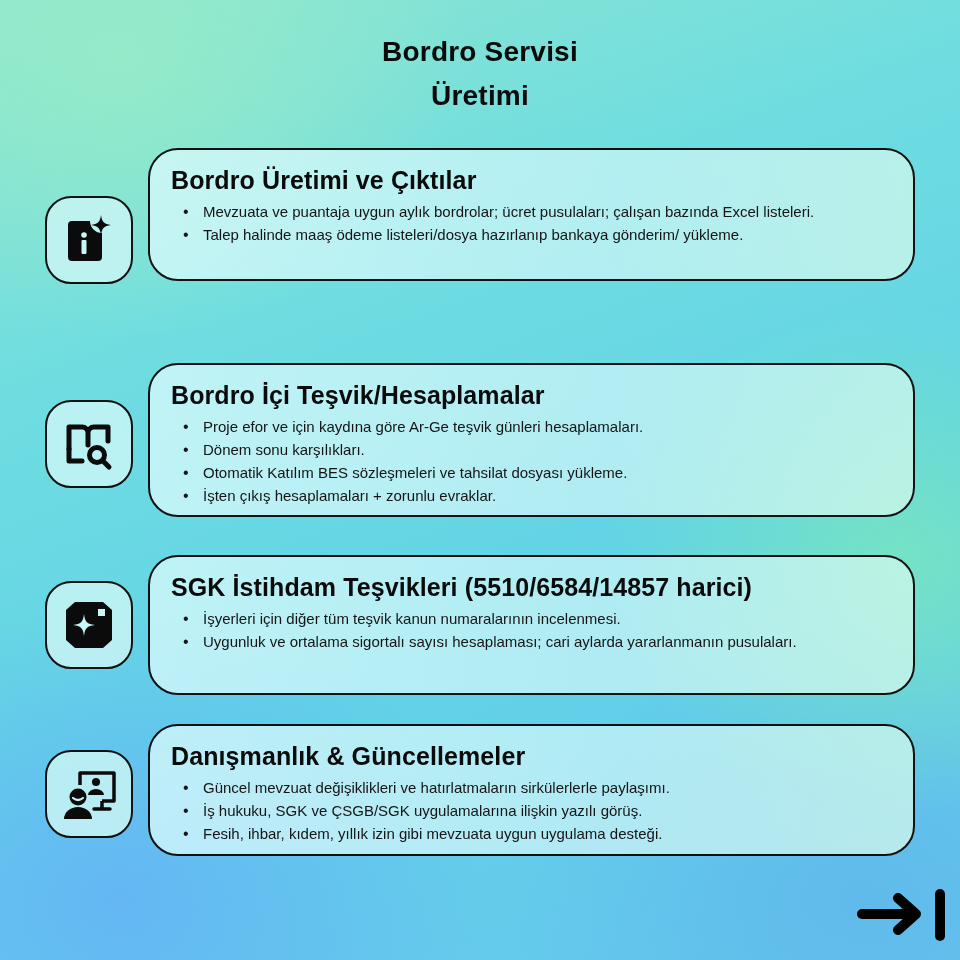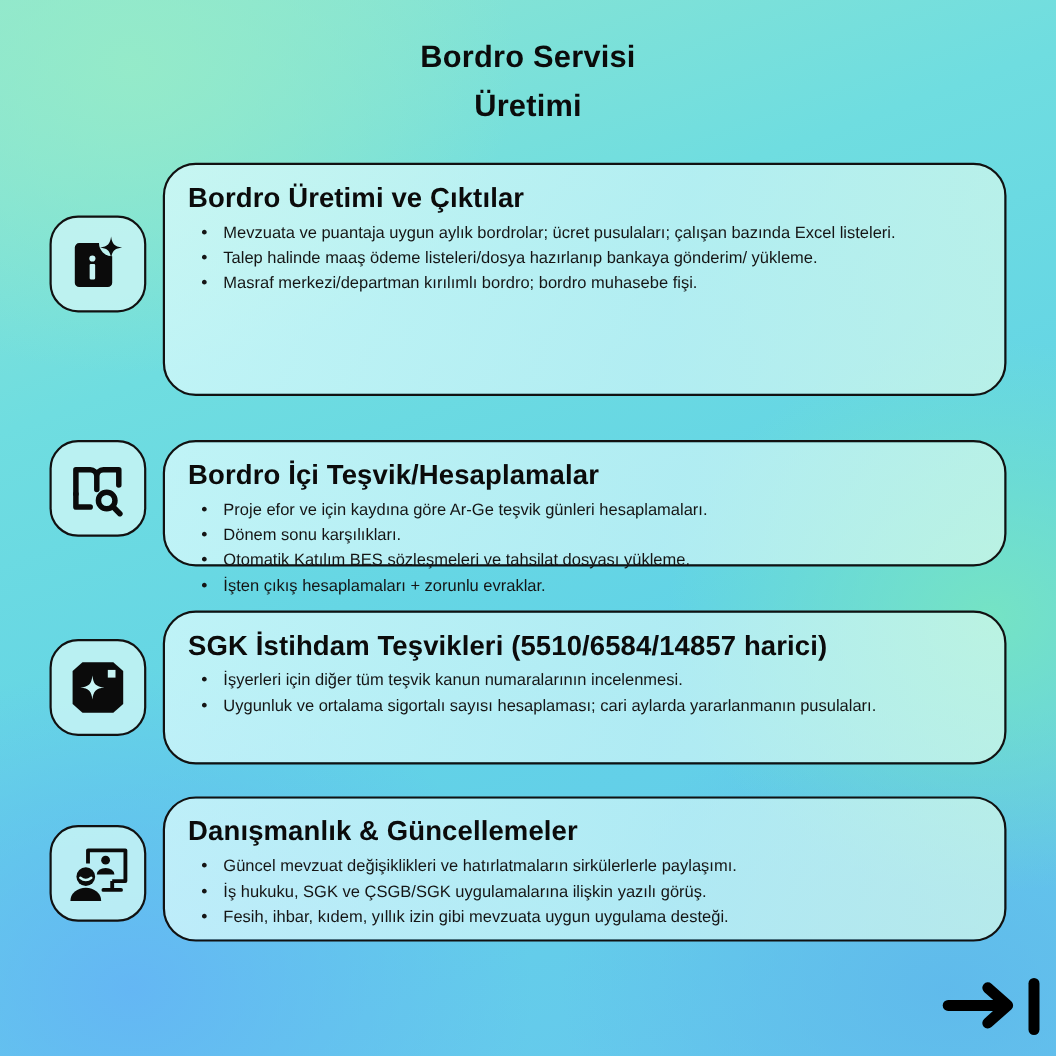--- a/index.html
+++ b/index.html
@@ -87,40 +87,39 @@
 
 <div class="row" style="top:148px;">
   <div class="icon-tile" style="top:48px;">
     <svg viewBox="0 0 58 58">
       <path d="M8 14 a4 4 0 0 1 4-4 h18 a12 12 0 0 0 12 12 v0 h0 v24 a4 4 0 0 1-4 4 H12 a4 4 0 0 1-4-4z" fill="#0b0b0b"></path>
       <circle cx="24" cy="24" r="2.8" fill="#c8f5f5"></circle>
       <rect x="21.5" y="29" width="5" height="14" rx="1" fill="#c8f5f5"></rect>
       <path d="M41 4 C42 11 44 13 51 14 C44 15 42 17 41 24 C40 17 38 15 31 14 C38 13 40 11 41 4z" fill="#0b0b0b"></path>
     </svg>
   </div>
-  <div class="card" style="top:0; height:212px;">
+  <div class="card" style="top:0; height:133px;">
     <div class="card-title">Bordro Üretimi ve Çıktılar</div>
     <ul>
       <li>Mevzuata ve puantaja uygun aylık bordrolar; ücret pusulaları; çalışan bazında Excel listeleri.</li>
       <li>Talep halinde maaş ödeme listeleri/dosya hazırlanıp bankaya gönderim/ yükleme.</li>
-      <li>Masraf merkezi/departman kırılımlı bordro; bordro muhasebe fişi.</li>
     </ul>
   </div>
 </div>
 
 <div class="row" style="top:363px;">
   <div class="icon-tile" style="top:37px;">
     <svg viewBox="0 0 58 58">
       <path d="M9 34 V12 H22 a6 6 0 0 1 6 6 V30 M28 18 a6 6 0 0 1 6-6 H48 V26" fill="none" stroke="#0b0b0b" stroke-width="5" stroke-linecap="round" stroke-linejoin="round"></path>
       <path d="M9 34 V46 H22" fill="none" stroke="#0b0b0b" stroke-width="5" stroke-linecap="round" stroke-linejoin="round"></path>
       <circle cx="37" cy="40" r="7.5" fill="none" stroke="#0b0b0b" stroke-width="5"></circle>
       <line x1="42.5" y1="45.5" x2="49" y2="52" stroke="#0b0b0b" stroke-width="5" stroke-linecap="round"></line>
     </svg>
   </div>
-  <div class="card" style="top:0; height:115px;margin-top:37px;">
+  <div class="card" style="top:0; height:154px;">
     <div class="card-title">Bordro İçi Teşvik/Hesaplamalar</div>
     <ul>
       <li>Proje efor ve için kaydına göre Ar-Ge teşvik günleri hesaplamaları.</li>
       <li>Dönem sonu karşılıkları.</li>
       <li>Otomatik Katılım BES sözleşmeleri ve tahsilat dosyası yükleme.</li>
       <li>İşten çıkış hesaplamaları + zorunlu evraklar.</li>
     </ul>
   </div>
 </div>
 

